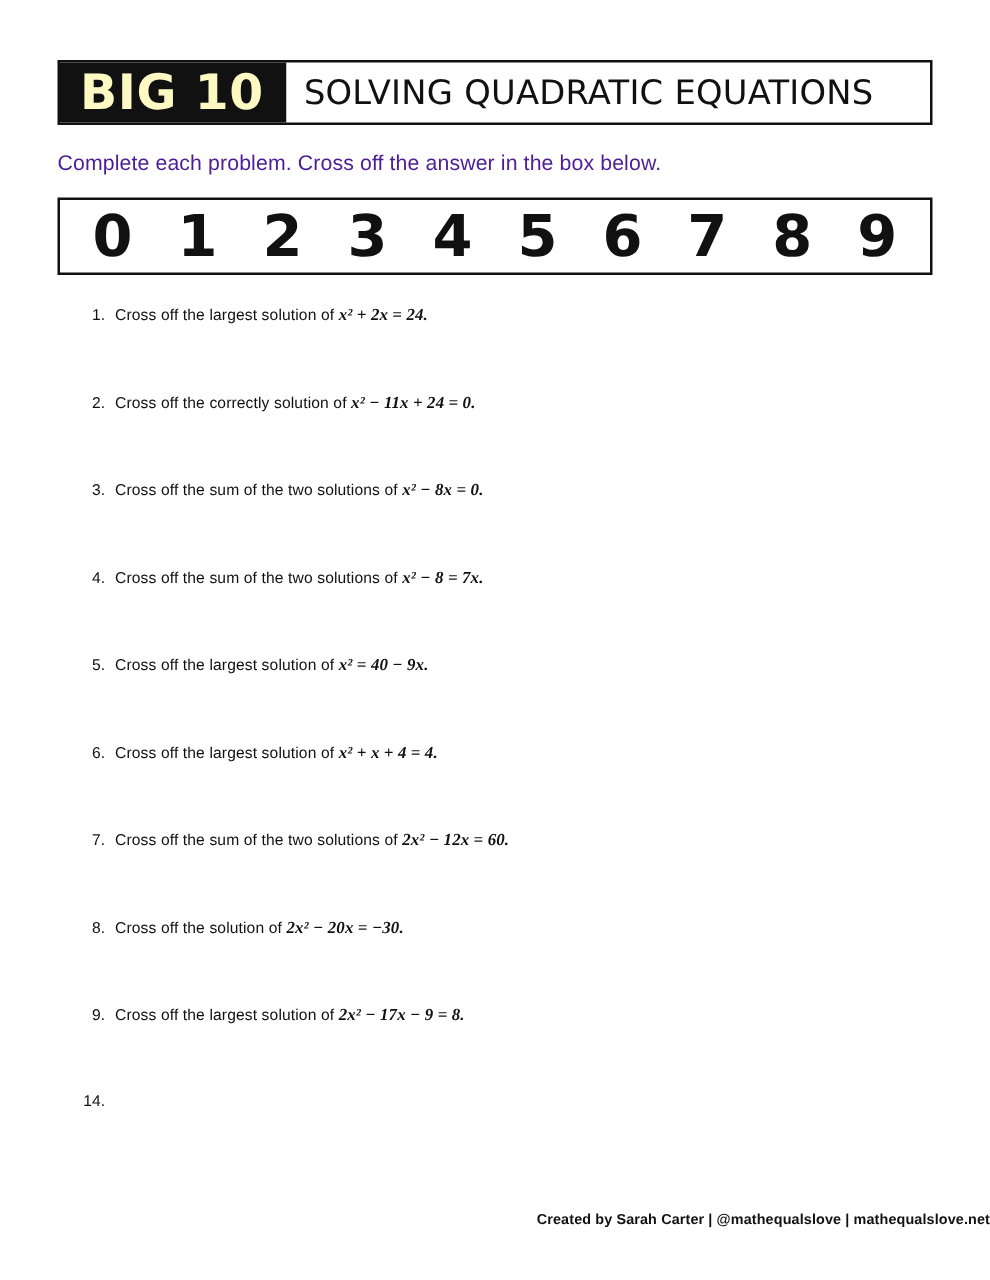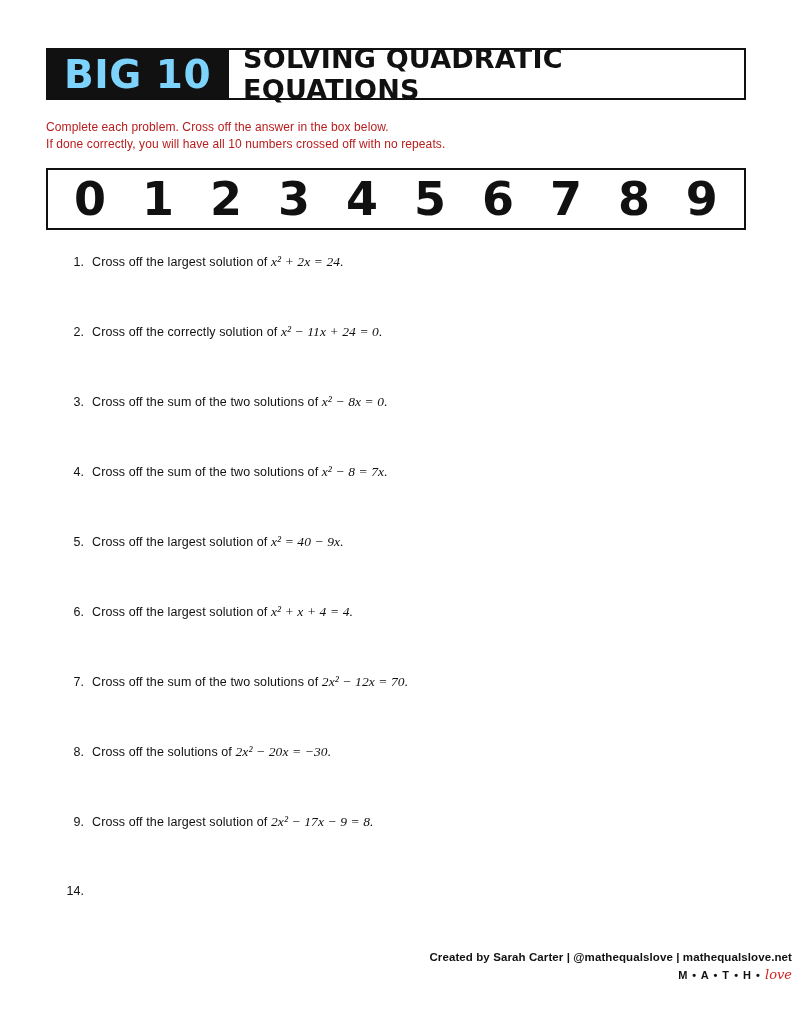--- a/index.html
+++ b/index.html
@@ -29,48 +29,48 @@
   
   .title-bar {
     display: flex;
     align-items: stretch;
     height: 52px;
     border: 2px solid #111;
     margin-top: 4px;
   }
   .title-big10 {
     background: #111;
-    color: #7dd3fc;
+    color: #fef9c3;
     display: flex;
     align-items: center;
     justify-content: center;
     padding: 0 18px 0 16px;
     font-weight: bold;
     font-size: 39px;
     letter-spacing: 0.5px;
     font-family: "DejaVu Sans", sans-serif;
     line-height: 1;
   }
   .title-main {
     flex: 1;
     display: flex;
     align-items: center;
     padding-left: 14px;
-    font-weight: bold;
+    font-weight: normal;
     font-size: 27px;
     color: #111;
     letter-spacing: 0.2px;
     font-family: "DejaVu Sans", sans-serif;
   }
 
   
   .instructions {
     margin-top: 19px;
-    font-size: 12px;
-    color: #b91c1c;
+    font-size: 17px;
+    color: #4c1d95;
     line-height: 1.45;
     letter-spacing: 0.1px;
   }
 
   
   .number-box {
     margin-top: 14px;
     border: 2px solid #111;
     height: 62px;
     display: flex;
@@ -106,20 +106,21 @@
   }
   .problem .text {
     font-size: 12.5px;
     color: #111;
     letter-spacing: 0.1px;
   }
   .problem .text .mathv {
     font-family: "Liberation Serif", serif;
     font-style: italic;
     font-size: 13.5px;
+    font-weight: bold;
   }
 
   
   .footer {
     position: absolute;
     left: 0;
     right: 0;
     bottom: 42px;
     text-align: right;
   }
@@ -151,21 +152,20 @@
 <div class="page">
   <div class="sheet">
 
     <div class="title-bar">
       <div class="title-big10">BIG 10</div>
       <div class="title-main">SOLVING QUADRATIC EQUATIONS</div>
     </div>
 
     <div class="instructions">
       <div>Complete each problem. Cross off the answer in the box below.</div>
-      <div>If done correctly, you will have all 10 numbers crossed off with no repeats.</div>
     </div>
 
     <div class="number-box">
       <span class="digit">0</span>
       <span class="digit">1</span>
       <span class="digit">2</span>
       <span class="digit">3</span>
       <span class="digit">4</span>
       <span class="digit">5</span>
       <span class="digit">6</span>
@@ -201,41 +201,37 @@
         <span class="text"><span>Cross off the largest solution of </span><span class="mathv">x² = 40 − 9x.</span></span>
       </div>
 
       <div class="problem">
         <span class="num">6.</span>
         <span class="text"><span>Cross off the largest solution of </span><span class="mathv">x² + x + 4 = 4.</span></span>
       </div>
 
       <div class="problem">
         <span class="num">7.</span>
-        <span class="text"><span>Cross off the sum of the two solutions of </span><span class="mathv">2x² − 12x = 70.</span></span>
+        <span class="text"><span>Cross off the sum of the two solutions of </span><span class="mathv">2x² − 12x = 60.</span></span>
       </div>
 
       <div class="problem">
         <span class="num">8.</span>
-        <span class="text"><span>Cross off the solutions of </span><span class="mathv">2x² − 20x =  −30.</span></span>
+        <span class="text"><span>Cross off the solution of </span><span class="mathv">2x² − 20x =  −30.</span></span>
       </div>
 
       <div class="problem">
         <span class="num">9.</span>
         <span class="text"><span>Cross off the largest solution of </span><span class="mathv">2x² − 17x − 9 = 8.</span></span>
       </div>
 
       <div class="problem">
         <span class="num">14.</span>
       </div>
 
     </div>
 
     <div class="footer">
       <div class="credit">Created by Sarah Carter | @mathequalslove | mathequalslove.net</div>
-      <div class="logo">
-        <span>M • A • T • H •</span>
-        <span class="love">love</span>
-      </div>
     </div>
 
   </div>
 </div>
 
 </body></html>

